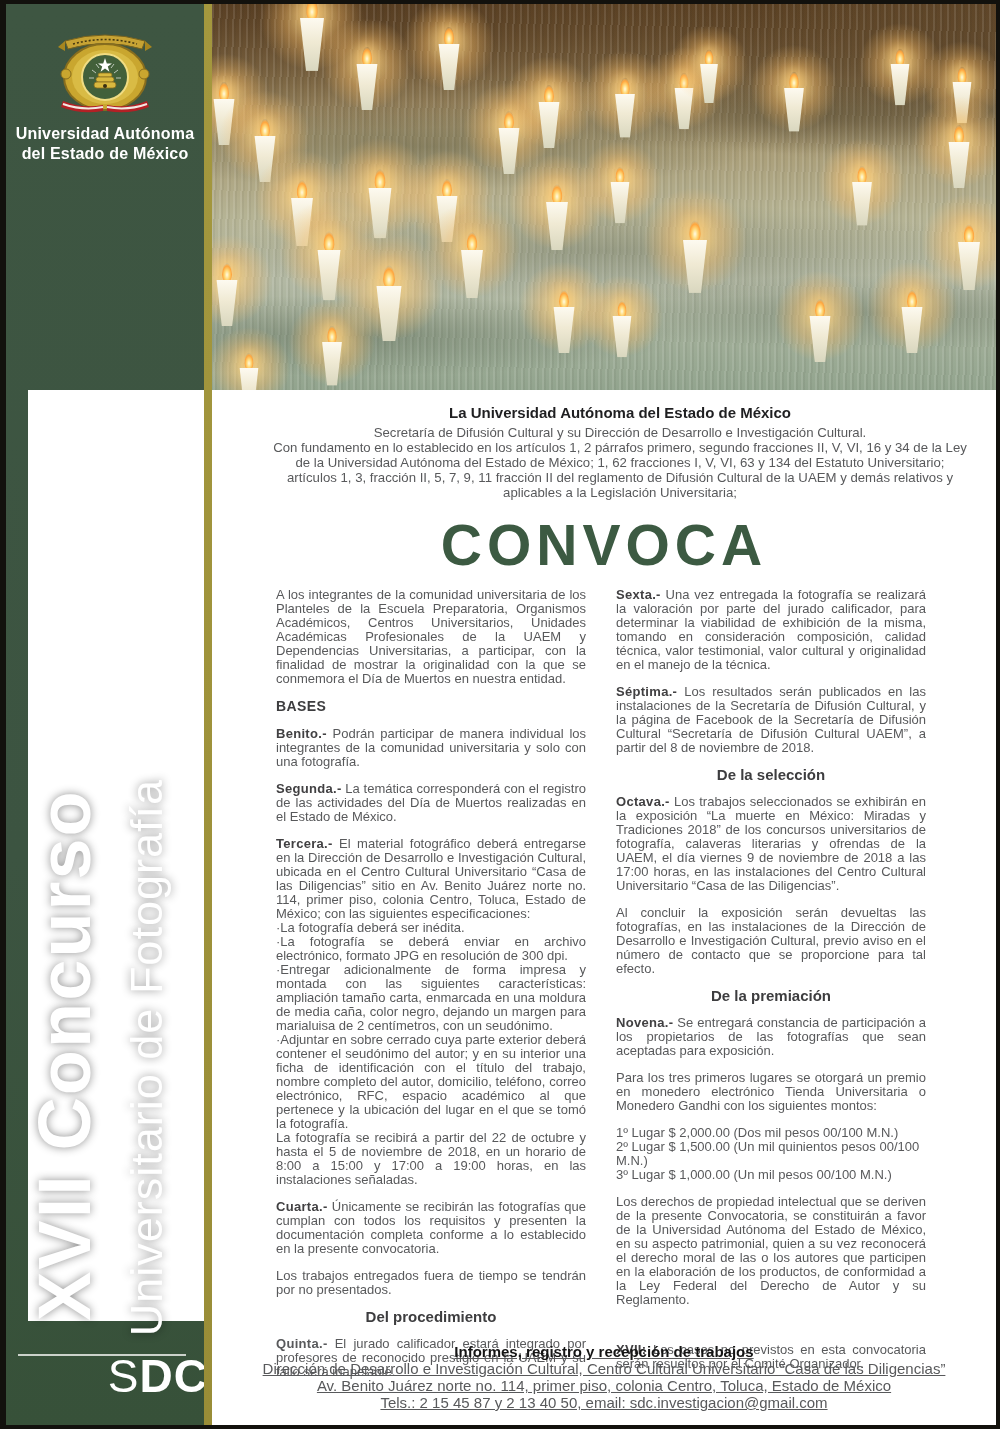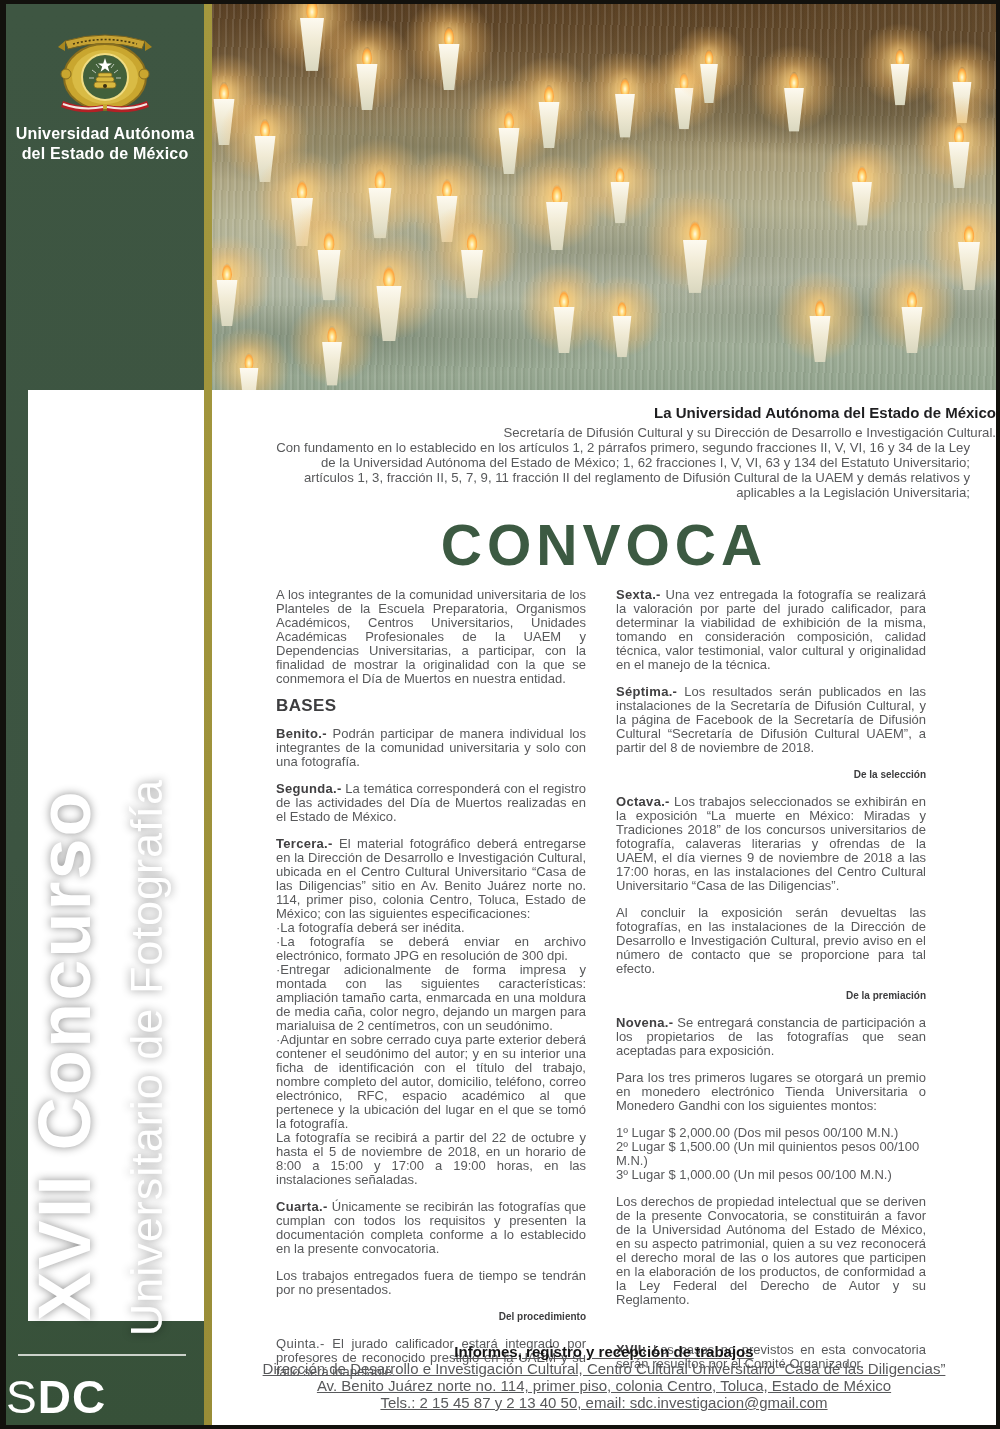--- a/index.html
+++ b/index.html
@@ -22,21 +22,21 @@
   }
   .v-title{
     position:absolute; writing-mode:vertical-rl; transform:rotate(180deg);
     white-space:nowrap; color:#fff; line-height:1;
     text-shadow:0 0 10px rgba(0,0,0,.45);
   }
   .v-title.main{ left:22px; bottom:104px; font-size:74px; font-weight:bold; letter-spacing:2px; }
   .v-title.sub { left:118px; bottom:89px; font-size:45px; font-weight:normal; letter-spacing:1px; }
   .sdc-rule{position:absolute; left:12px; width:168px; bottom:69px; height:2px; background:#ccd2cb;}
   .sdc{
-    position:absolute; bottom:1px; left:0; width:202px; text-align:left;
+    position:absolute; bottom:22px; left:0; width:202px; text-align:right;
     color:#fff; font-size:46px; letter-spacing:1px;
   }
   .sdc .thin{font-weight:normal;} .sdc .bold{font-weight:bold;}
   
   .photo{
     position:absolute; left:206px; right:0; top:0; height:386px; overflow:hidden;
     background:
       radial-gradient(120% 55% at 12% 0%, rgba(72,47,22,.60), transparent 60%),
       radial-gradient(120% 50% at 68% 0%, rgba(86,60,30,.62), transparent 55%),
       radial-gradient(90% 45% at 100% 16%, rgba(64,44,24,.55), transparent 60%),
@@ -69,38 +69,38 @@
     background:radial-gradient(60% 60% at 50% 62%, #fffbe2 0%, #ffd978 40%, #ffa63e 75%, rgba(255,120,30,0) 100%);
     box-shadow:0 0 14px 4px rgba(255,200,110,.8);
   }
   .candle .body{
     position:relative; width:100%; height:46px;
     background:linear-gradient(180deg,#fdfaf0 0%,#f0ead4 45%,#d9d7bf 100%);
     clip-path:polygon(10% 0,90% 0,70% 100%,30% 100%);
   }
   
   .main{position:absolute; left:206px; right:0; top:386px; bottom:0; background:#fff;}
-  .head{ text-align:right; padding-top:15px; color:#58595b; font-size:13.2px; line-height:15px;margin-left:32px;}
+  .head{ text-align:center; padding-top:15px; color:#58595b; font-size:13.2px; line-height:15px;margin-left:32px;}
   .head .inst{font-weight:bold; color:#1f1f21; font-size:15px; margin-bottom:5px;}
   .head .legal{max-width:700px; margin:0 auto;}
   .call-title{
     text-align:center; color:#3c5a42; font-weight:bold;
     font-size:57px; letter-spacing:5px; margin:12px 0 10px;
   }
   .cols{display:flex; gap:30px; padding:0 70px 0 64px; color:#58595b; font-size:13px; line-height:14px;}
   .col{flex:1; text-align:justify;}
   .col p{margin:0 0 13px;}
   .col p.tight{margin:0;}
   .col p.line{margin:0; text-align:left;}
   .col p.gap-sm{margin-top:13px;}
   .col p.gap-lg{margin-top:36px;}
-  .col .h1{font-weight:bold; color:#3d3d3f; font-size:17px; letter-spacing:.4px; margin:5px 0 14px; text-align:left;}
-  .col .h2{font-weight:bold; color:#3d3d3f; font-size:10px; margin:3px 0 13px; text-align:right;}
+  .col .h1{font-weight:bold; color:#3d3d3f; font-size:14px; letter-spacing:.4px; margin:5px 0 14px; text-align:left;}
+  .col .h2{font-weight:bold; color:#3d3d3f; font-size:15px; margin:3px 0 13px; text-align:center;}
   .col strong{color:#414042; letter-spacing:.3px;}
-  .col strong.plain{font-weight:normal; color:#58595b;}
+  .col strong.plain{font-weight:bold; color:#58595b;}
   
   .footer{
     position:absolute; left:0; right:0; bottom:14px; text-align:center;
     color:#58595b; font-size:15px; line-height:17px;text-decoration:underline;
   }
   .footer .ft-title{font-weight:bold; color:#151515;}
 </style>
 </head>
 <body>
 

